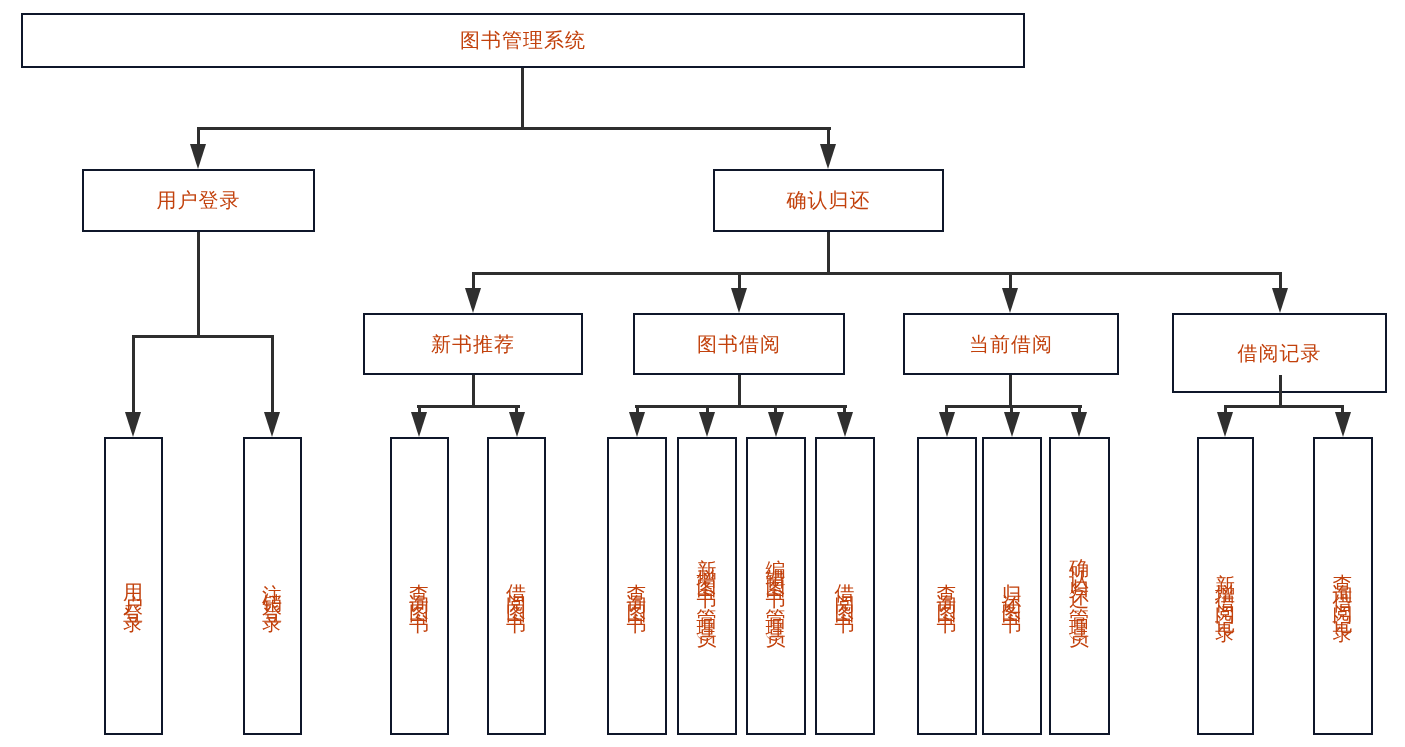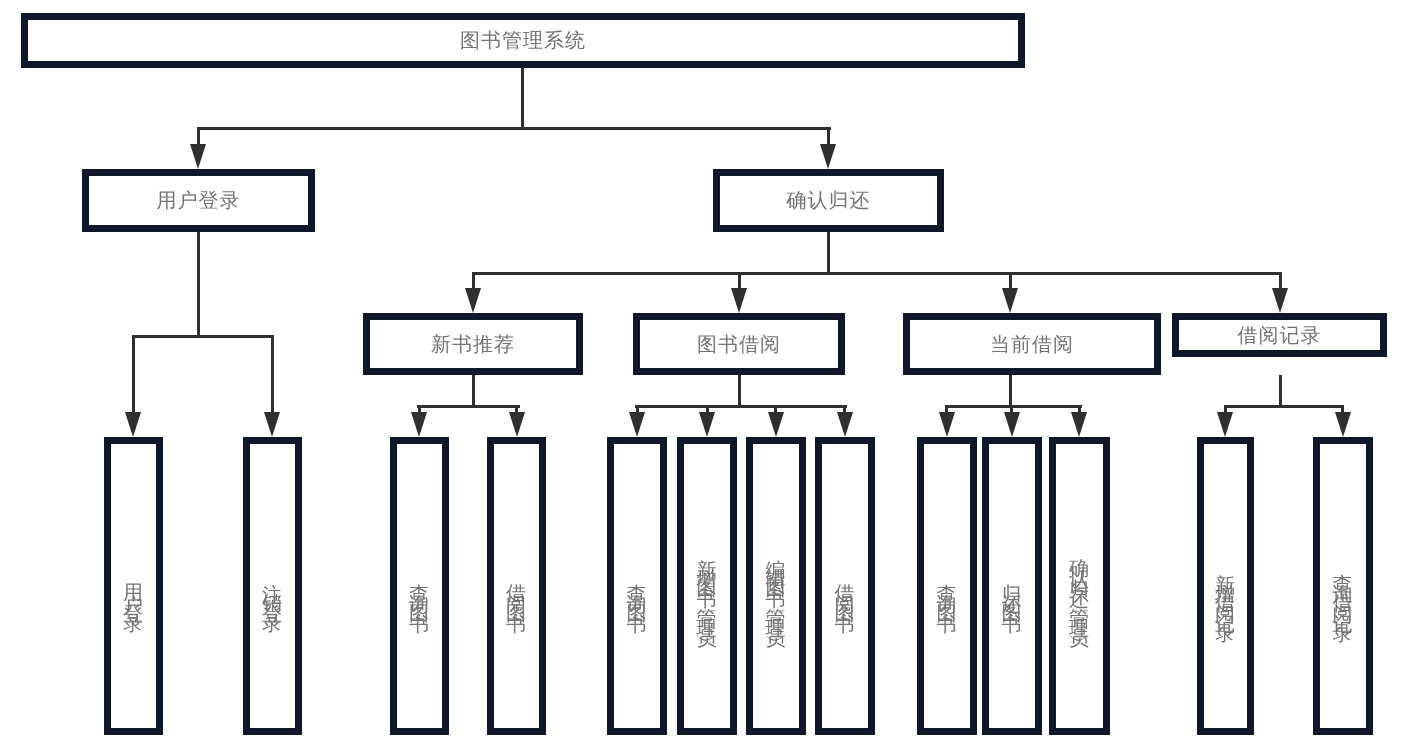--- a/index.html
+++ b/index.html
@@ -6,26 +6,26 @@
   .canvas{
     position:relative;
     width:1405px;height:747px;
     background:#ffffff;
     font-family:"Liberation Sans","DejaVu Sans",sans-serif;
     overflow:hidden;
   }
   .box{
     position:absolute;
     box-sizing:border-box;
-    border:7px solid #0f172a;
+    border:2px solid #0f172a;
     background:#ffffff;
     display:flex;
     align-items:center;
     justify-content:center;
-    color:#737373;
+    color:#c2410c;
     font-size:20px;
     letter-spacing:1px;
     text-align:center;
   }
   .vbox{
     writing-mode:vertical-rl;
     text-orientation:mixed;
     letter-spacing:10px;
     font-size:20px;
     line-height:1;
@@ -80,22 +80,22 @@
   <div class="arrow" style="left:465px;top:288px;"></div>
   <div class="vline" style="left:738px;top:272px;height:16px;"></div>
   <div class="arrow" style="left:731px;top:288px;"></div>
   <div class="vline" style="left:1009px;top:272px;height:16px;"></div>
   <div class="arrow" style="left:1002px;top:288px;"></div>
   <div class="vline" style="left:1279px;top:272px;height:16px;"></div>
   <div class="arrow" style="left:1272px;top:288px;"></div>
 
   <div class="box" style="left:633px;top:313px;width:212px;height:62px;">图书借阅</div>
   <div class="box" style="left:363px;top:313px;width:220px;height:62px;">新书推荐</div>
-  <div class="box" style="left:903px;top:313px;width:258px;height:62px;text-align:center;">当前借阅</div>
-  <div class="box" style="left:1172px;top:313px;width:215px;height:44px;">借阅记录</div>
+  <div class="box" style="left:903px;top:313px;width:216px;height:62px;text-align:center;">当前借阅</div>
+  <div class="box" style="left:1172px;top:313px;width:215px;height:80px;">借阅记录</div>
 
   <div class="vline" style="left:472px;top:375px;height:33px;"></div>
   <div class="hline" style="left:417px;top:405px;width:103px;"></div>
   <div class="vline" style="left:418px;top:405px;height:10px;"></div>
   <div class="arrow" style="left:411px;top:412px;"></div>
   <div class="vline" style="left:515px;top:405px;height:10px;"></div>
   <div class="arrow" style="left:509px;top:412px;"></div>
 
   <div class="vline" style="left:738px;top:375px;height:33px;"></div>
   <div class="hline" style="left:635px;top:405px;width:212px;"></div>

